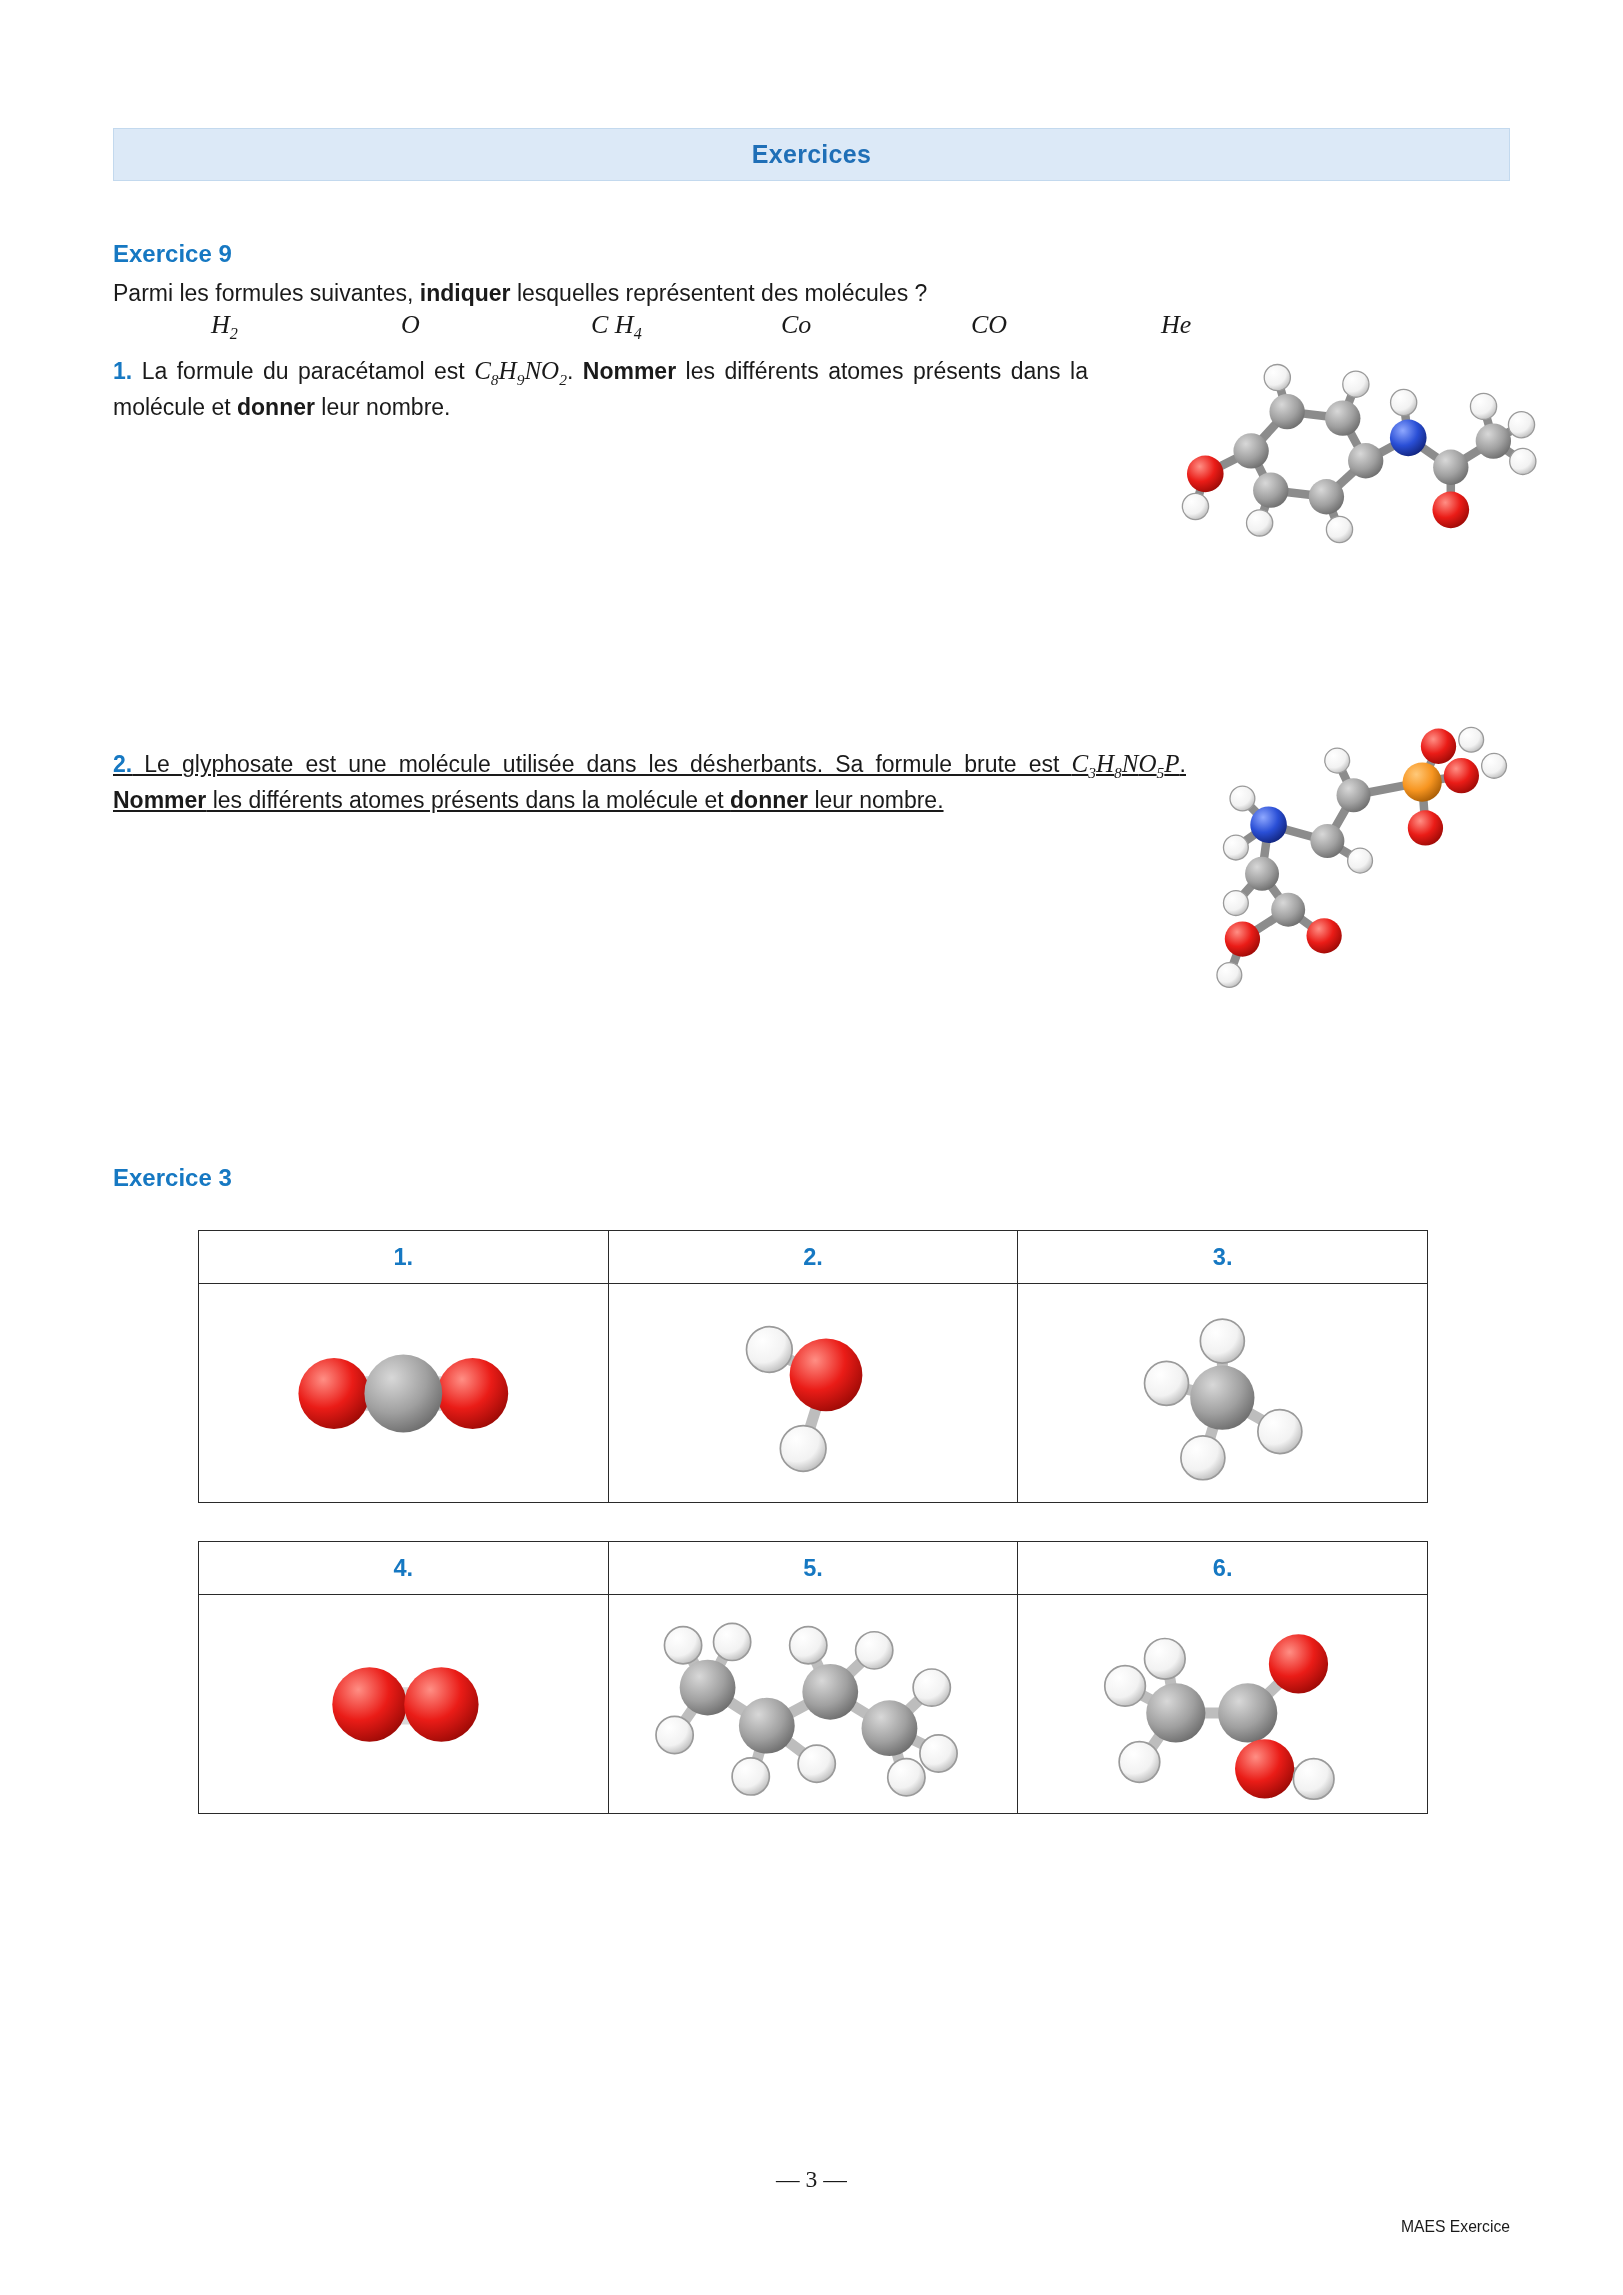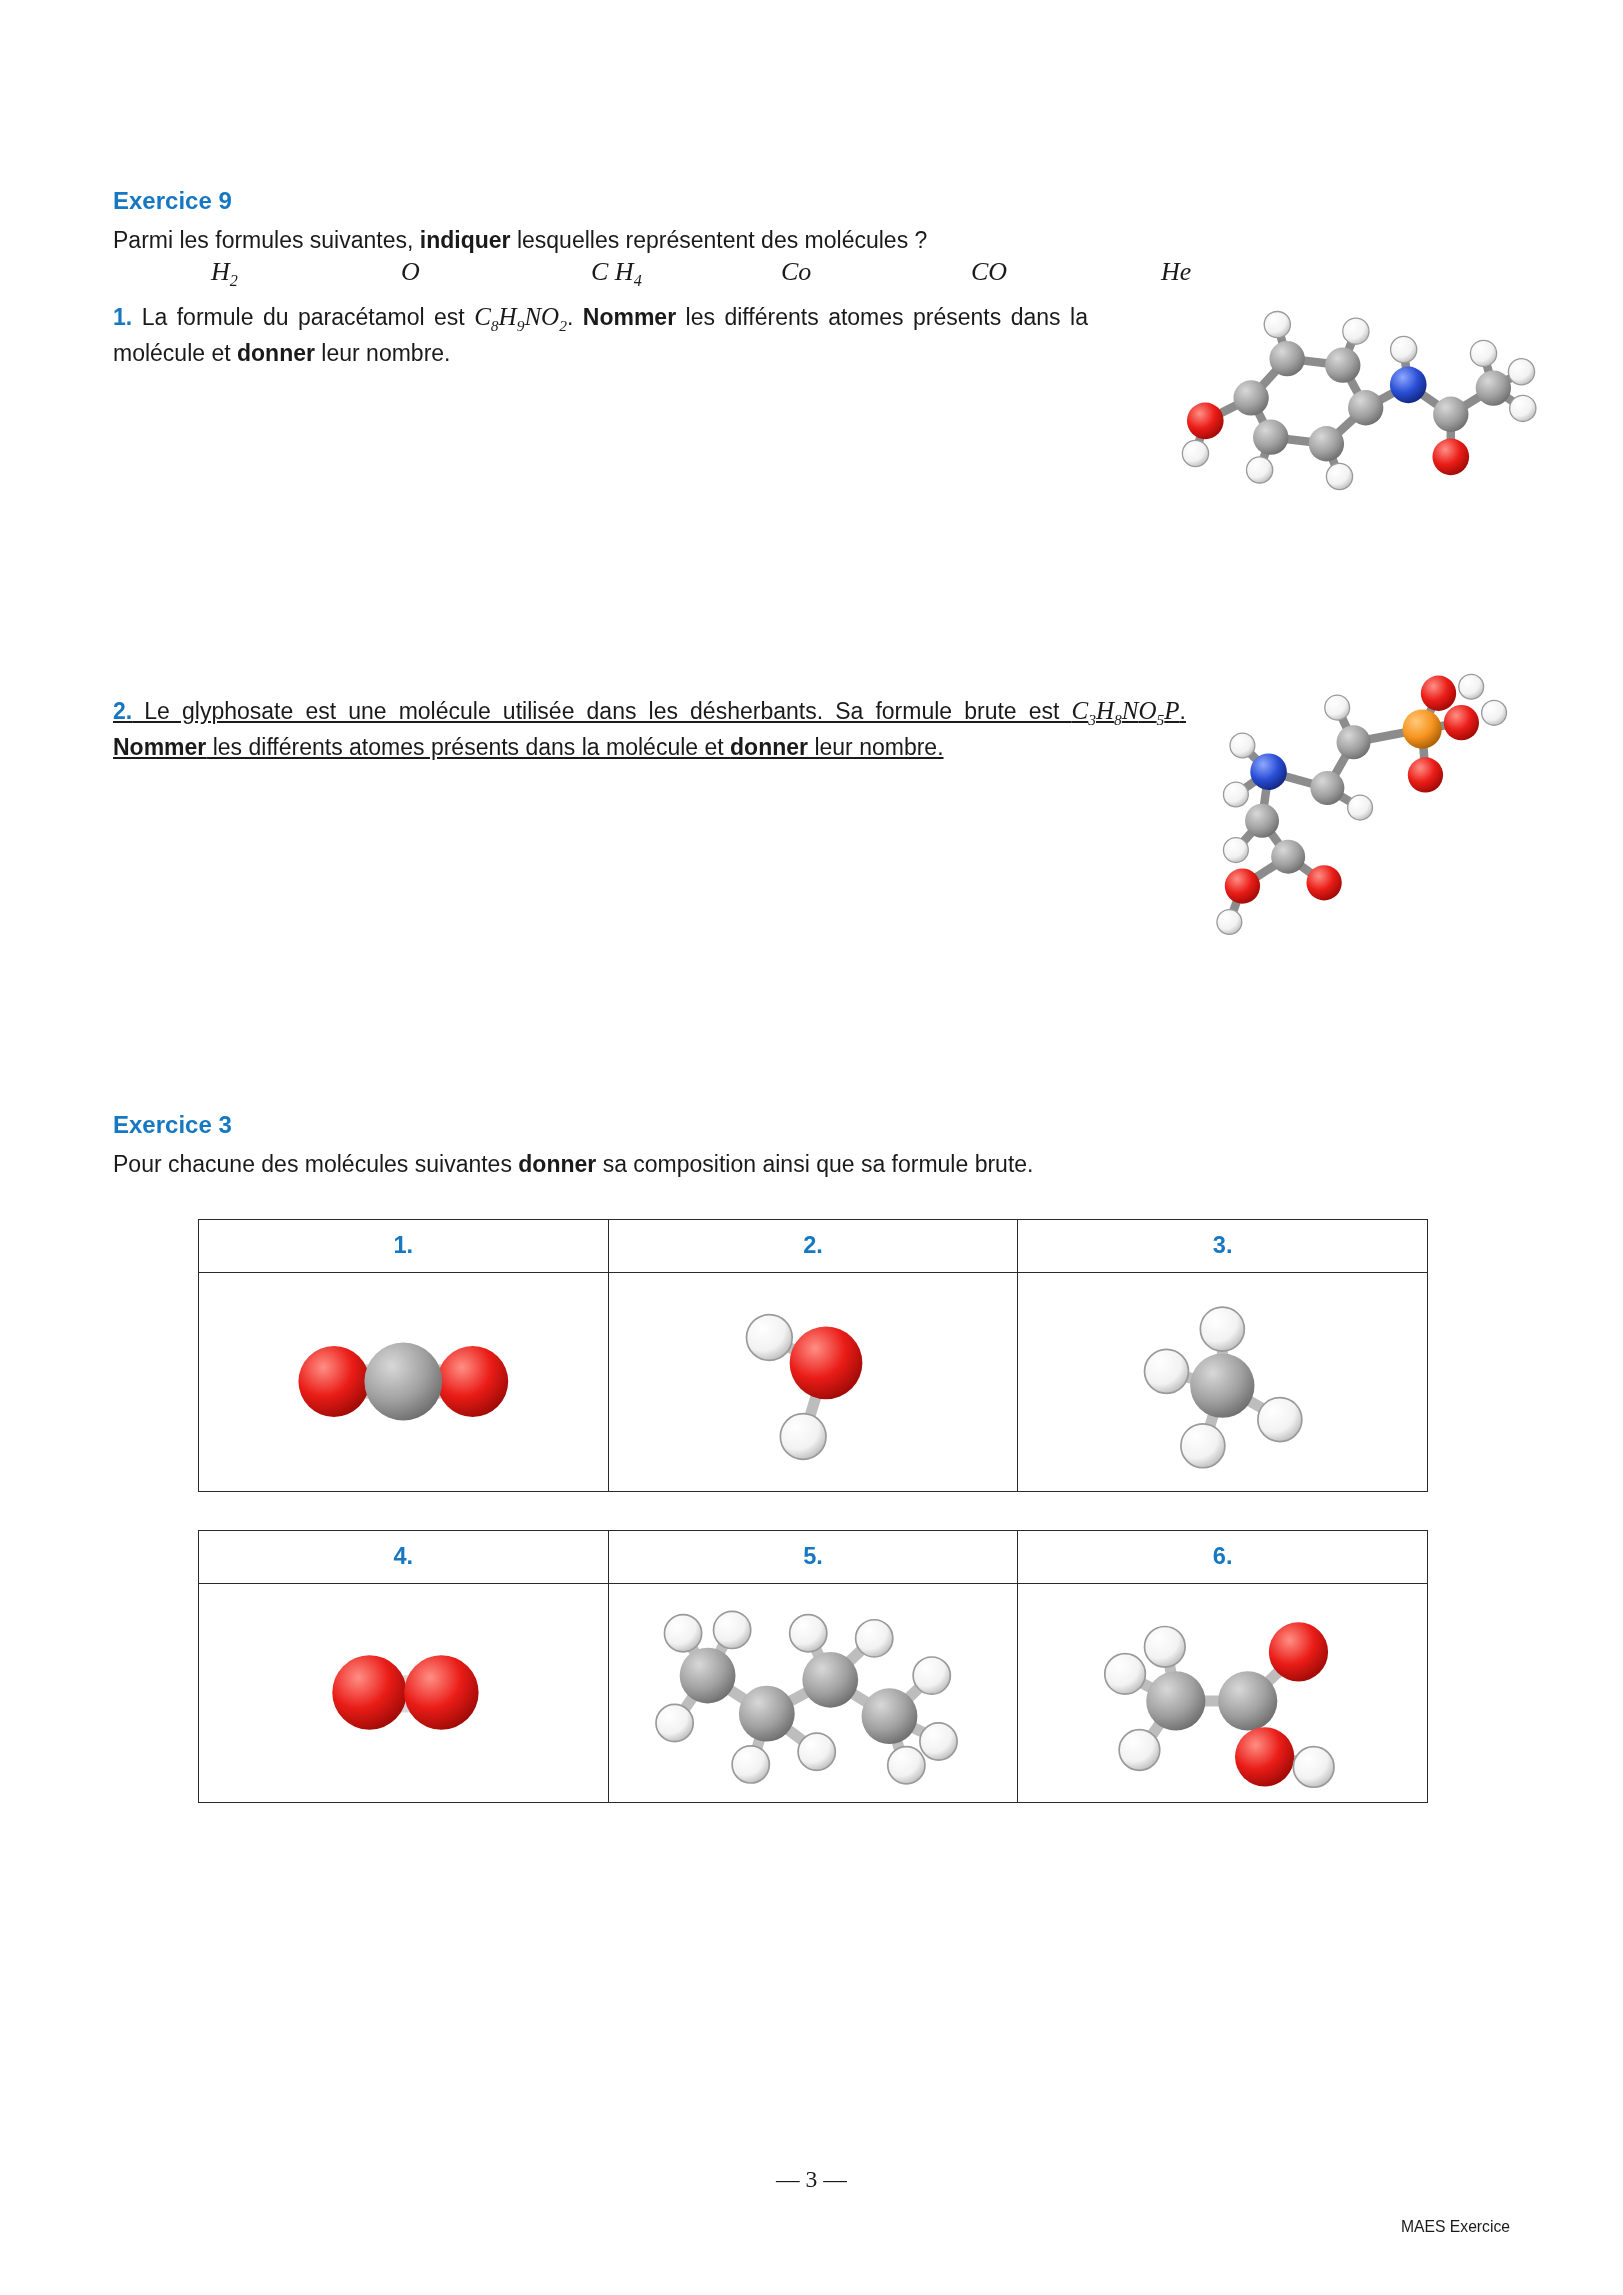--- a/index.html
+++ b/index.html
@@ -163,20 +163,21 @@
     color: #1a1a1a;
   }
 </style>
 </head>
 <body>
 
 <div class="page">
 
   <div class="content">
 
+    <div class="banner">Exercices</div>
 
     <div class="ex-title ex1-title">Exercice 9</div>
     <p class="body-text">
       <span>Parmi les formules suivantes, </span><b>indiquer</b><span> lesquelles représentent des molécules ?</span>
     </p>
 
     <div class="formula-row">
       <span class="item"><span>H</span><sub>2</sub></span>
       <span class="item"><span>O</span><sub></sub></span>
       <span class="item"><span>C H</span><sub>4</sub></span>
@@ -315,23 +316,20 @@
           <circle cx="110" cy="195" r="19" fill="url(#gH)" stroke="#9a9a9a" stroke-width="2"></circle>
           <circle cx="110" cy="280" r="19" fill="url(#gH)" stroke="#9a9a9a" stroke-width="2"></circle>
           <circle cx="100" cy="390" r="19" fill="url(#gH)" stroke="#9a9a9a" stroke-width="2"></circle>
         </g>
       </svg>
     </div>
 
     <div class="spacer-2"></div>
 
     <div class="ex-title ex3-title">Exercice 3</div>
-    <p class="body-text">
-      <span>Pour chacune des molécules suivantes </span><b>donner</b><span> sa composition ainsi que sa formule brute.</span>
-    </p>
 
     <table class="molgrid">
       <tbody>
           <tr>
         <td class="head">1.</td>
         <td class="head">2.</td>
         <td class="head">3.</td>
       </tr>
       <tr>
         <td class="cell">

